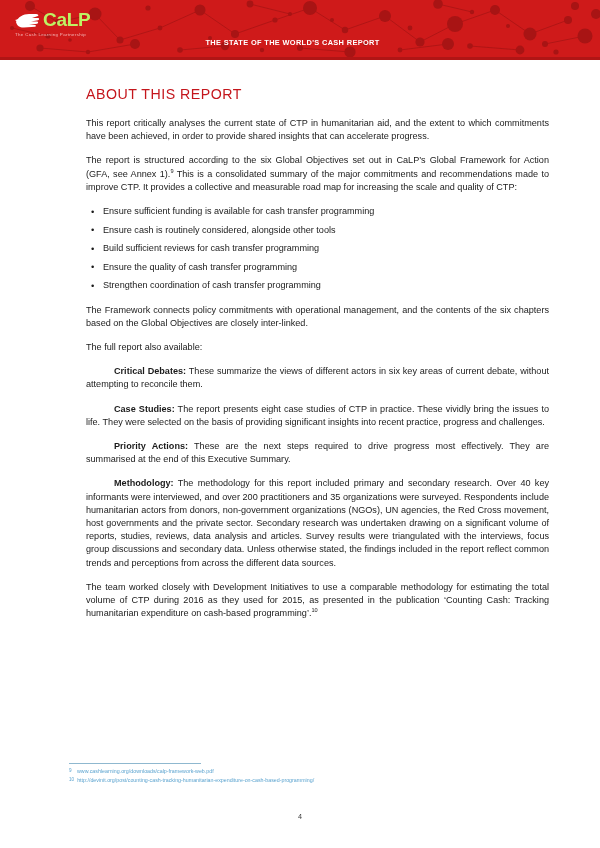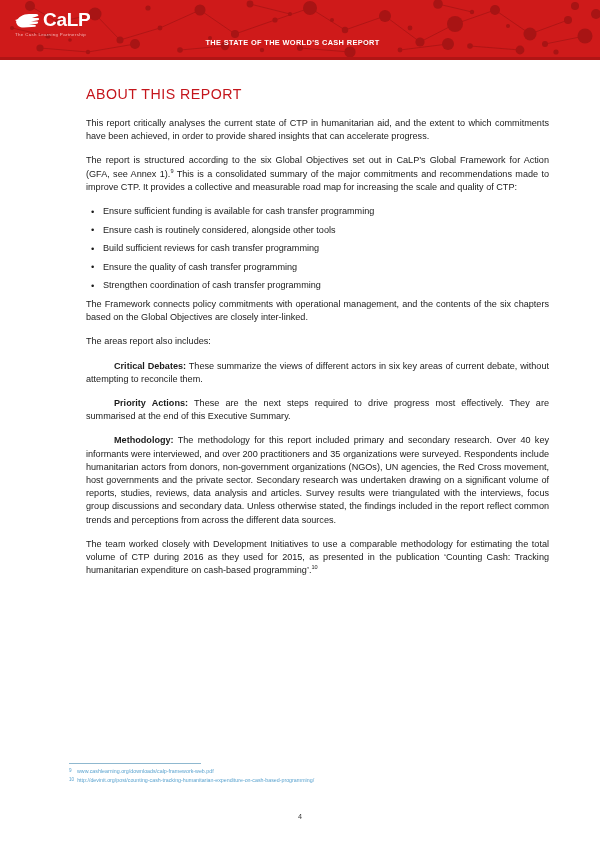--- a/index.html
+++ b/index.html
@@ -52,21 +52,21 @@
     align-items: flex-start;
     z-index: 5;
   }
   .logo-row {
     display: flex;
     align-items: center;
     gap: 3px;
   }
   .logo-mark { display: block; }
   .logo-word {
-    color: #ffffff;
+    color: #bef264;
     font-size: 19px;
     font-weight: bold;
     letter-spacing: -0.3px;
     line-height: 1;
     font-family: "Liberation Sans", sans-serif;
   }
   .logo-tagline {
     color: #f4b8b8;
     font-size: 4.4px;
     letter-spacing: 0.35px;
@@ -114,21 +114,21 @@
   .lead { font-weight: bold; margin-left: 28px; }
 
   sup.fn {
     font-size: 5.6px;
     vertical-align: super;
     line-height: 0;
   }
 
   ul.objectives {
     list-style: none;
-    margin: 0 0 5px 0;
+    margin: 0 0 11px 0;
     padding: 0;
   }
   ul.objectives li {
     position: relative;
     font-size: 9.1px;
     line-height: 13.2px;
     color: #1b1b1b;
     padding-left: 17px;
     margin-bottom: 5.4px;
   }
@@ -296,24 +296,25 @@
     <ul class="objectives">
       <li>Ensure sufficient funding is available for cash transfer programming</li>
       <li>Ensure cash is routinely considered, alongside other tools</li>
       <li>Build sufficient reviews for cash transfer programming</li>
       <li>Ensure the quality of cash transfer programming</li>
       <li>Strengthen coordination of cash transfer programming</li>
     </ul>
 
     <p class="body-par">The Framework connects policy commitments with operational management, and the contents of the six chapters based on the Global Objectives are closely inter-linked.</p>
 
-    <p class="body-par">The areas report also includes:</p>
+    <p class="body-par">The full report also available:</p>
 
     <p class="body-par"><span class="lead">Critical Debates:</span><span> These summarize the views of different actors in six key areas of current debate, without attempting to reconcile them.</span></p>
 
+    <p class="body-par"><span class="lead">Case Studies:</span><span> The report presents eight case studies of CTP in practice. These vividly bring the issues to life. They were selected on the basis of providing significant insights into recent practice, progress and challenges.</span></p>
 
     <p class="body-par"><span class="lead">Priority Actions:</span><span> These are the next steps required to drive progress most effectively. They are summarised at the end of this Executive Summary.</span></p>
 
     <p class="body-par"><span class="lead">Methodology:</span><span> The methodology for this report included primary and secondary research. Over 40 key informants were interviewed, and over 200 practitioners and 35 organizations were surveyed. Respondents include humanitarian actors from donors, non-government organizations (NGOs), UN agencies, the Red Cross movement, host governments and the private sector. Secondary research was undertaken drawing on a significant volume of reports, studies, reviews, data analysis and articles. Survey results were triangulated with the interviews, focus group discussions and secondary data. Unless otherwise stated, the findings included in the report reflect common trends and perceptions from across the different data sources.</span></p>
 
     <p class="body-par"><span>The team worked closely with Development Initiatives to use a comparable methodology for estimating the total volume of CTP during 2016 as they used for 2015, as presented in the publication ‘Counting Cash: Tracking humanitarian expenditure on cash-based programming’.</span><sup class="fn">10</sup></p>
 
   </div>
 
   <div class="footnotes">

